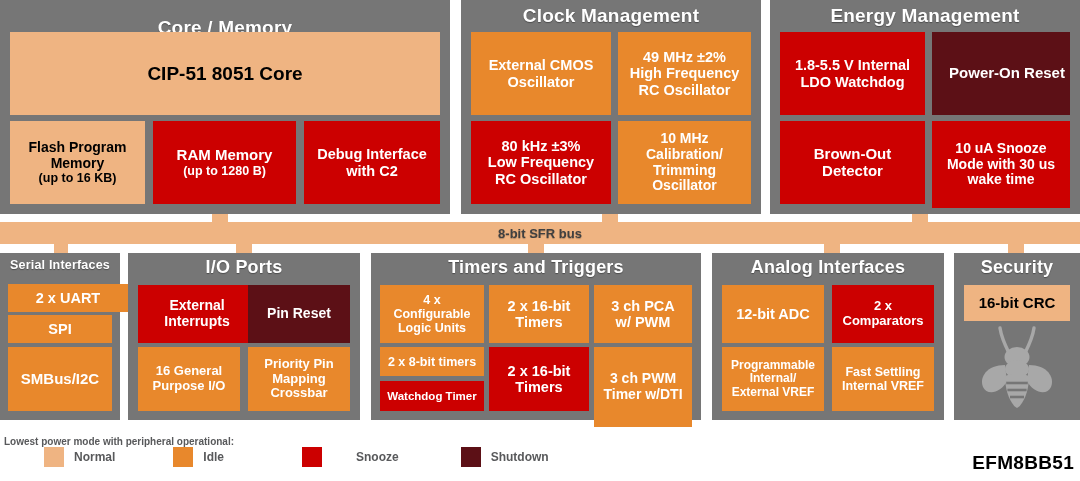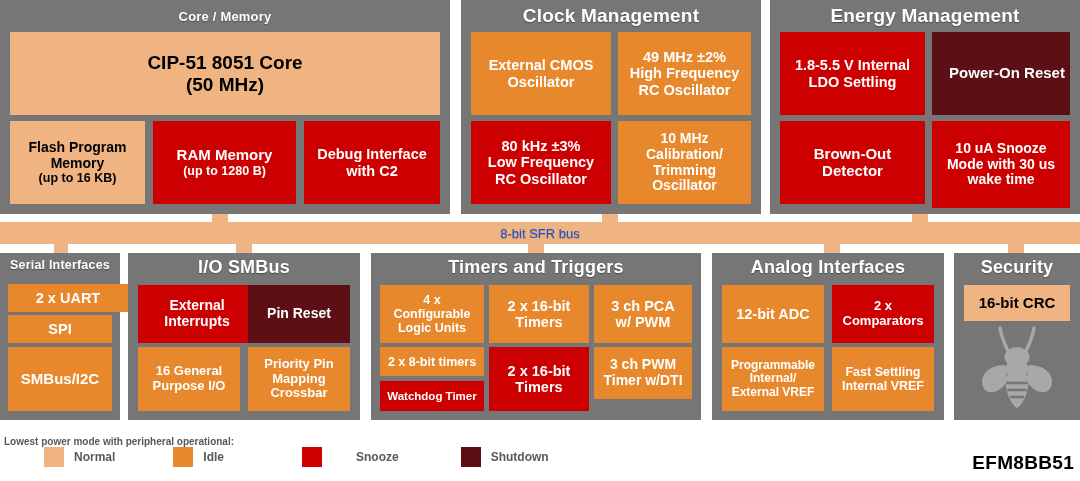--- a/index.html
+++ b/index.html
@@ -56,22 +56,22 @@
 
   
   #sfr-bus {
     position: absolute;
     background: #EFB482;
     display: flex;
     align-items: center;
     justify-content: center;
   }
   #sfr-bus .bus-label {
-    color: #1d4ed8;
-    font-weight: normal;
+    color: #404040;
+    font-weight: bold;
     font-size: 13px;
     text-shadow: 0 1px 1px rgba(0,0,0,0.25);
   }
   .bus-tab {
     position: absolute;
     background: #EFB482;
   }
 
   
   #legend {
@@ -133,26 +133,25 @@
     <span class="bus-label">8-bit SFR bus</span>
   </div>
 
   <div class="bus-tab" style="left:54px; top:238px; width:14px; height:20px;"></div>
   <div class="bus-tab" style="left:236px; top:238px; width:16px; height:20px;"></div>
   <div class="bus-tab" style="left:528px; top:238px; width:16px; height:20px;"></div>
   <div class="bus-tab" style="left:824px; top:238px; width:16px; height:20px;"></div>
   <div class="bus-tab" style="left:1008px; top:238px; width:16px; height:20px;"></div>
 
   <div class="panel" style="left:0px; top:0px; width:450px; height:214px;">
-    <div class="panel-title" style="font-size:13px; padding-top:9px;">Core / Memory</div>
+    <div class="panel-title" style="font-size:19px; padding-top:17px;">Core / Memory</div>
 
     <div class="blk c-normal" style="left:10px; top:32px; width:430px; height:83px; font-size:19px;">
       <span>
         <span>CIP-51 8051 Core</span>
-        <span>(50 MHz)</span>
       </span>
     </div>
 
     <div class="blk c-normal" style="left:10px; top:121px; width:135px; height:83px; font-size:14px;">
       <span>
         <span>Flash Program</span>
         <span>Memory</span>
         <span style="font-size:12.5px;">(up to 16 KB)</span>
       </span>
     </div>
@@ -207,21 +206,21 @@
       </span>
     </div>
   </div>
 
   <div class="panel" style="left:770px; top:0px; width:310px; height:214px;">
     <div class="panel-title" style="font-size:19px; padding-top:5px;">Energy Management</div>
 
     <div class="blk c-snooze" style="left:10px; top:32px; width:145px; height:83px; font-size:14.5px;">
       <span>
         <span>1.8-5.5 V Internal</span>
-        <span>LDO Settling</span>
+        <span>LDO Watchdog</span>
       </span>
     </div>
 
     <div class="blk c-shutdown" style="left:162px; top:32px; width:138px; height:83px; font-size:15px;padding-left:14px;">
       <span>
         <span>Power-On Reset</span>
       </span>
     </div>
 
     <div class="blk c-snooze" style="left:10px; top:121px; width:145px; height:83px; font-size:15px;">
@@ -256,21 +255,21 @@
     </div>
 
     <div class="blk c-idle" style="left:8px; top:94px; width:104px; height:64px; font-size:15px;">
       <span>
           <span>SMBus/I2C</span>
         </span>
     </div>
   </div>
 
   <div class="panel" style="left:128px; top:253px; width:232px; height:167px;">
-    <div class="panel-title" style="font-size:18px; padding-top:4px;">I/O SMBus</div>
+    <div class="panel-title" style="font-size:18px; padding-top:4px;">I/O Ports</div>
 
     <div class="blk c-snooze" style="left:10px; top:32px; width:118px; height:58px; font-size:14px;">
       <span>
         <span>External</span>
         <span>Interrupts</span>
       </span>
     </div>
 
     <div class="blk c-shutdown" style="left:120px; top:32px; width:102px; height:58px; font-size:14px;">
       <span>
@@ -331,21 +330,21 @@
         </span>
     </div>
 
     <div class="blk c-snooze" style="left:118px; top:94px; width:100px; height:64px; font-size:14.5px;">
       <span>
         <span>2 x 16-bit</span>
         <span>Timers</span>
       </span>
     </div>
 
-    <div class="blk c-idle" style="left:223px; top:94px; width:98px; height:52px; font-size:14px;">
+    <div class="blk c-idle" style="left:223px; top:94px; width:98px; height:80px; font-size:14px;">
       <span>
         <span>3 ch PWM</span>
         <span>Timer w/DTI</span>
       </span>
     </div>
   </div>
 
   <div class="panel" style="left:712px; top:253px; width:232px; height:167px;">
     <div class="panel-title" style="font-size:18px; padding-top:4px;">Analog Interfaces</div>
 

